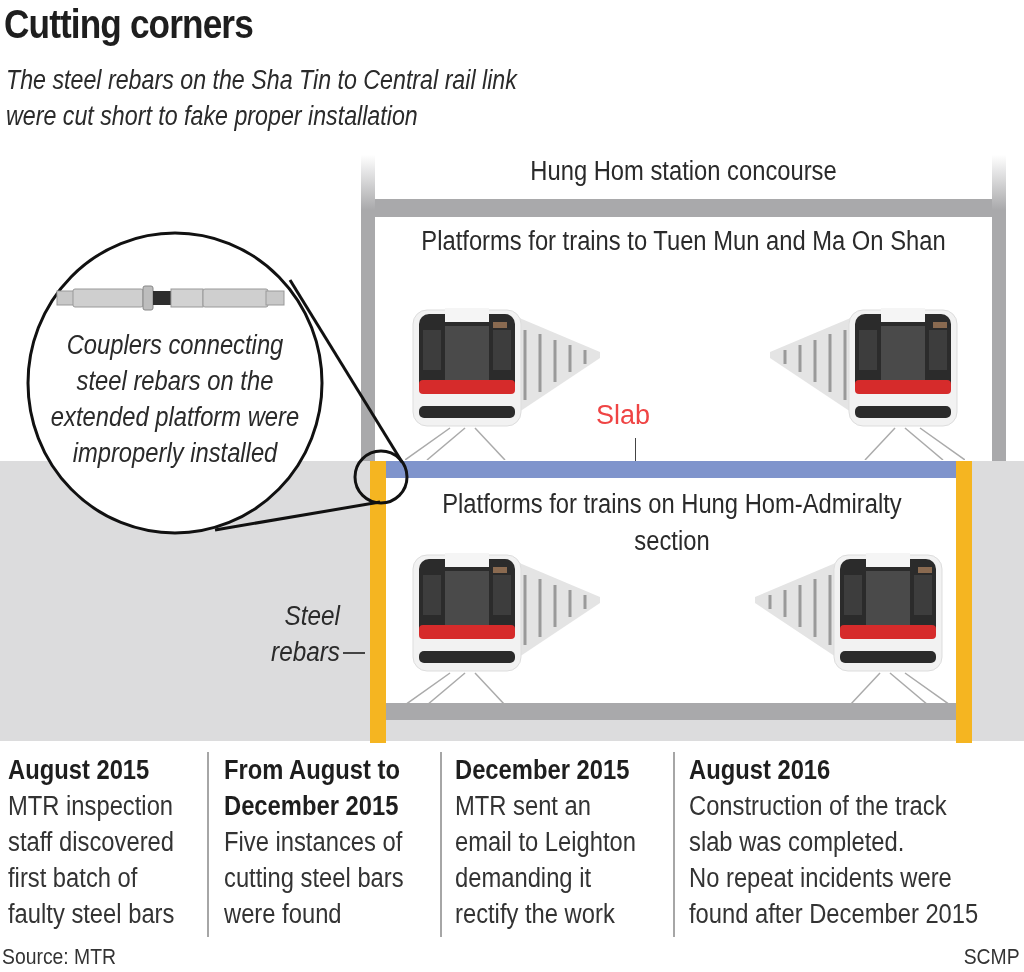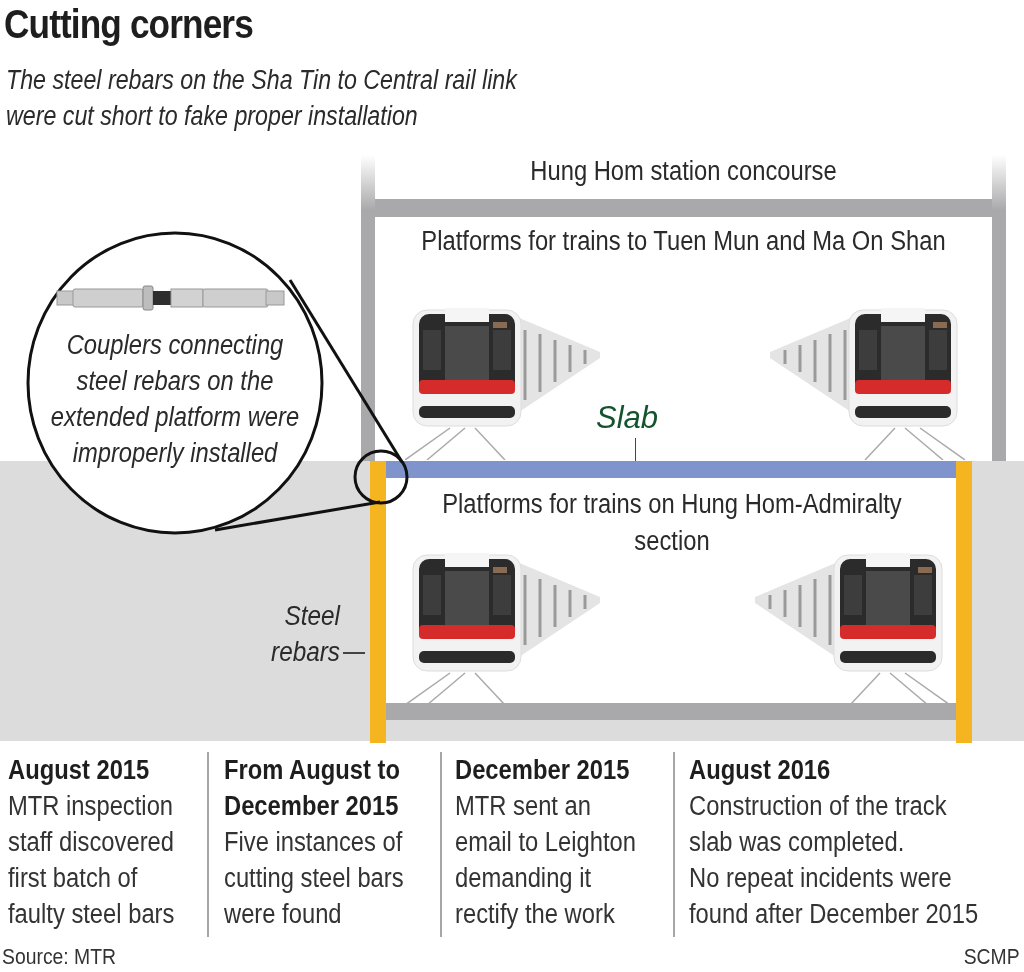--- a/index.html
+++ b/index.html
@@ -17,21 +17,21 @@
   .col-right { position: absolute; left: 992px; top: 155px; width: 14px; height: 306px; background: linear-gradient(to bottom, #ffffff 0%, #a9a9ab 18%, #a9a9ab 100%); }
   .concourse-floor { position: absolute; left: 375px; top: 199px; width: 617px; height: 18px; background: #a9a9ab; }
   .upper-room { position: absolute; left: 375px; top: 217px; width: 617px; height: 244px; background: #fff; }
 
   .label { position: absolute; color: #2a2a2a; white-space: nowrap; text-align: center; }
   .concourse-label { left: 375px; top: 156px; width: 617px; font-size: 27px; transform: scaleX(0.88); }
   .upper-label { left: 375px; top: 226px; width: 617px; font-size: 27px; transform: scaleX(0.88); }
 
   
   .slab { position: absolute; left: 386px; top: 461px; width: 572px; height: 17px; background: #7f94cc; }
-  .slab-label { position: absolute; left: 596px; top: 400px; font-size: 31px; font-style: italic; color: #14532d; }
+  .slab-label { position: absolute; left: 596px; top: 400px; font-size: 27px; color: #ef4444; }
   .slab-tick { position: absolute; left: 635px; top: 438px; width: 1px; height: 23px; background: #444; }
 
   
   .lower-room { position: absolute; left: 386px; top: 478px; width: 572px; height: 225px; background: #fff; }
   .lower-floor { position: absolute; left: 386px; top: 703px; width: 572px; height: 17px; background: #a9a9ab; }
   .lower-label { left: 386px; top: 486px; width: 572px; font-size: 27px; line-height: 37px; transform: scaleX(0.88); white-space: normal; }
 
   
   .rebar { position: absolute; top: 461px; width: 16px; height: 282px; background: #f5b521; }
   .rebar-left { left: 370px; }

